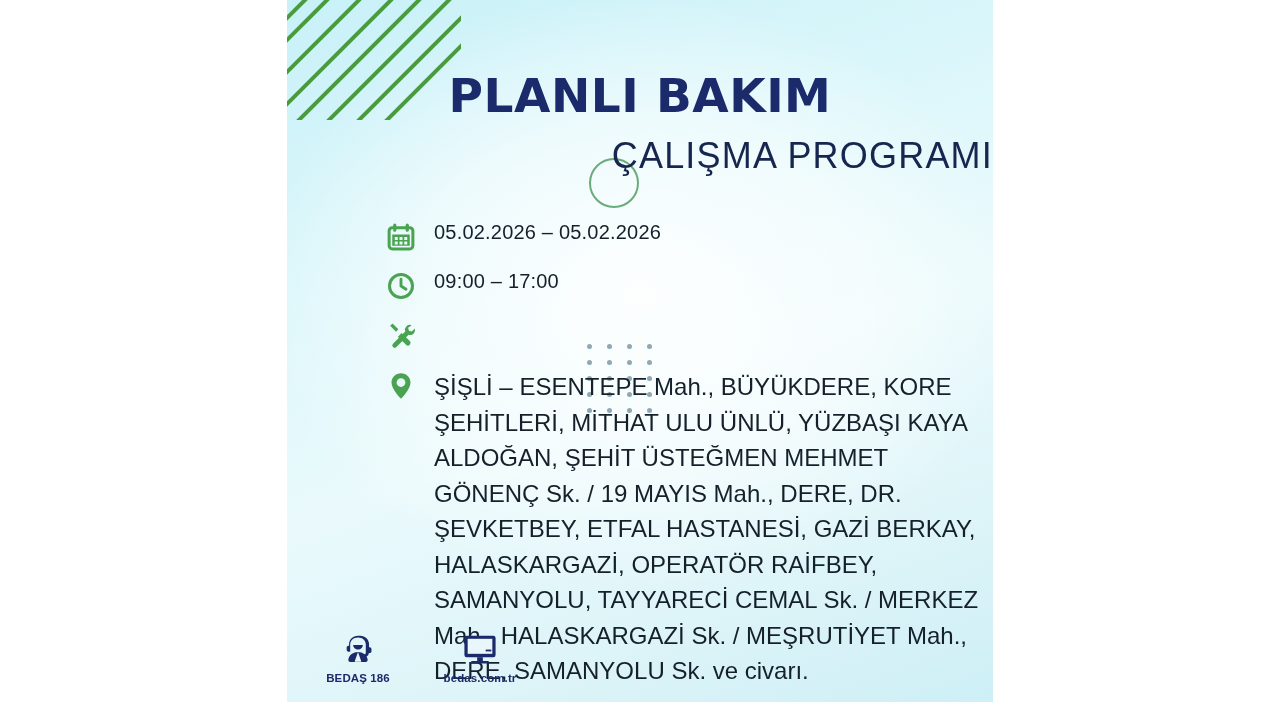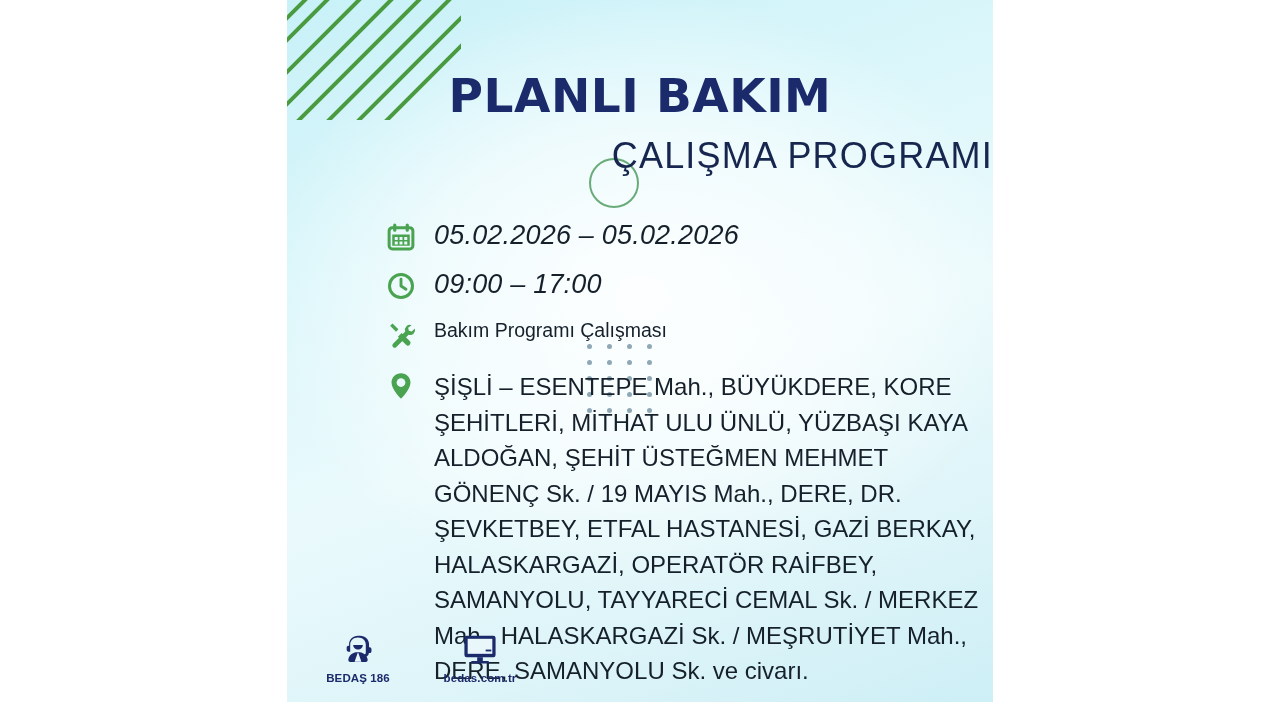--- a/index.html
+++ b/index.html
@@ -47,21 +47,21 @@
 
   
   .rows { position:absolute; left:99px; top:222px; width:600px; }
   .row { display:flex; align-items:flex-start; margin-bottom:19px; }
   .row .ic { flex:0 0 30px; width:30px; height:30px; margin-right:18px; }
   .row .ic svg { display:block; width:30px; height:30px; }
   .row .tx {
     font-size:19.5px; color:#15202b; line-height:1.03;
     font-family:"Liberation Sans", sans-serif;
   }
-  #row-date .tx, #row-time .tx { font-size:27px; letter-spacing:0.2px;font-style:italic; }
+  #row-date .tx, #row-time .tx { font-size:20px; letter-spacing:0.2px; }
   #row-type .tx { font-size:19.5px; }
 
   #row-loc { margin-top:9px; }
   #row-loc .ic { margin-top:2px; }
   #row-loc .tx { font-size:24px; line-height:1.48; max-width:560px; }
 
   
   .footer { position:absolute; left:0; bottom:18px; width:100%; height:70px; }
   .channels { position:absolute; left:28px; bottom:0; display:flex; gap:36px; }
   .ch { width:86px; text-align:center; }
@@ -160,21 +160,20 @@
       </div>
 
       <div class="row" id="row-type">
         <span class="ic">
           <svg viewBox="0 0 24 24" fill="none">
             <path d="M20.5 4.2a3.9 3.9 0 0 0-5.1 4.9L5.6 18.9a1.9 1.9 0 1 0 2.7 2.7l9.8-9.8a3.9 3.9 0 0 0 4.9-5.1l-2.4 2.4-2.3-.6-.6-2.3 2.8-2z" fill="#4aa350"></path>
             <path d="M3.3 4.6 8 9.3l1.9-1.9L5.2 2.7 3.3 4.6z" fill="#4aa350"></path>
             <path d="M9.5 13.3 16 19.8a2.1 2.1 0 0 0 3-3l-6.5-6.5-3 3z" fill="#4aa350"></path>
           </svg>
         </span>
-        <span class="tx">Bakım Programı Çalışması</span>
       </div>
 
       <div class="row" id="row-loc">
         <span class="ic">
           <svg viewBox="0 0 24 24" fill="none">
             <path d="M12 1.8c-4.2 0-7.6 3.3-7.6 7.4 0 5.5 7.6 13 7.6 13s7.6-7.5 7.6-13c0-4.1-3.4-7.4-7.6-7.4z" fill="#4aa350"></path>
             <circle cx="12" cy="9.2" r="3.5" fill="#eafafc"></circle>
           </svg>
         </span>
         <span class="tx">ŞİŞLİ – ESENTEPE Mah., BÜYÜKDERE, KORE ŞEHİTLERİ, MİTHAT ULU ÜNLÜ, YÜZBAŞI KAYA ALDOĞAN, ŞEHİT ÜSTEĞMEN MEHMET GÖNENÇ Sk. / 19 MAYIS Mah., DERE, DR. ŞEVKETBEY, ETFAL HASTANESİ, GAZİ BERKAY, HALASKARGAZİ, OPERATÖR RAİFBEY, SAMANYOLU, TAYYARECİ CEMAL Sk. / MERKEZ Mah., HALASKARGAZİ Sk. / MEŞRUTİYET Mah., DERE, SAMANYOLU Sk. ve civarı.</span>

